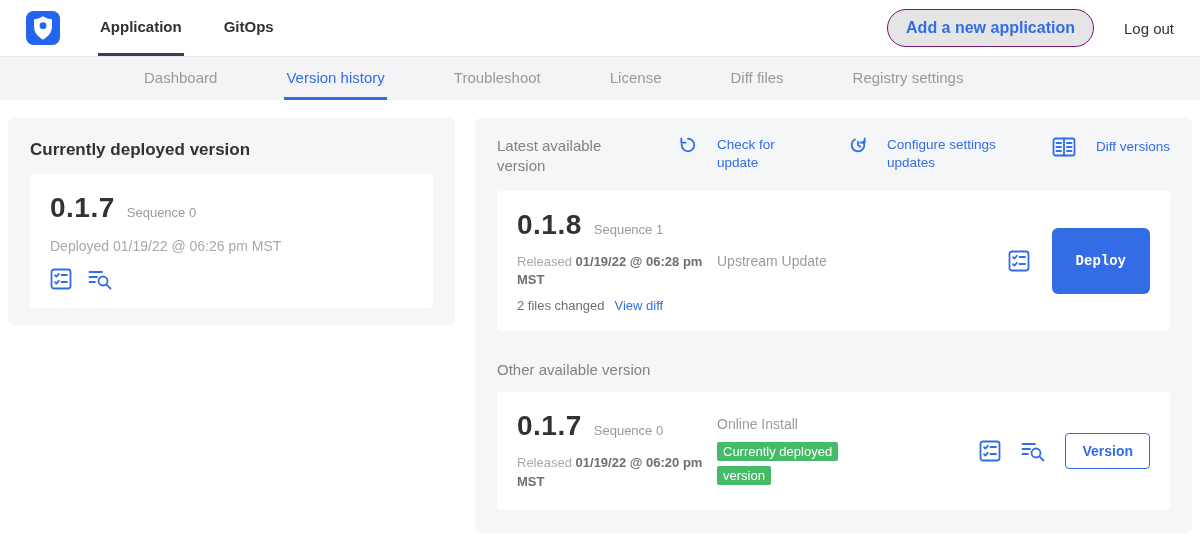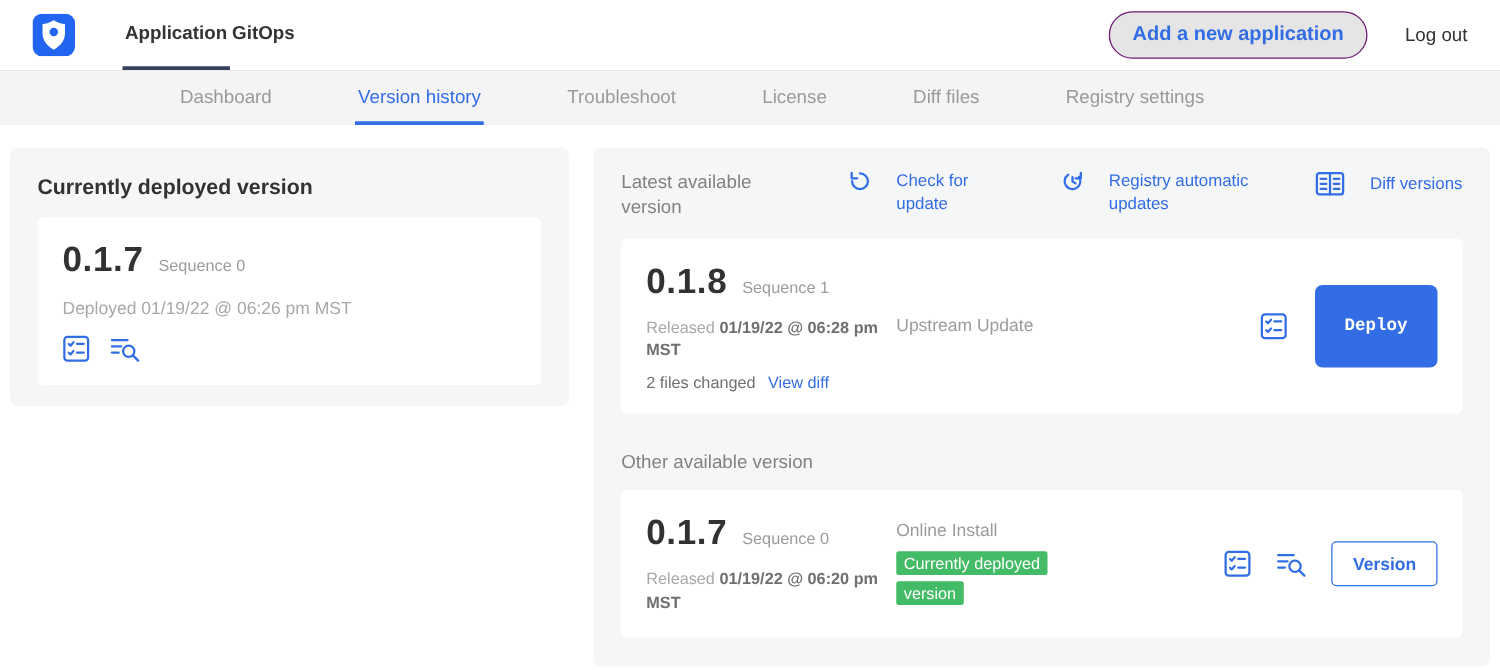--- a/index.html
+++ b/index.html
@@ -3,21 +3,21 @@
 <meta charset="utf-8">
 <style>
   * { box-sizing: border-box; margin: 0; padding: 0; }
   html,body { width:1200px; height:536px; background:#fff; overflow:hidden;
     font-family:"Liberation Sans","DejaVu Sans",sans-serif; color:#323232; }
   .page { position:relative; width:1200px; height:536px; }
 
   
   .navbar { height:57px; border-bottom:1px solid #e8e8e8; display:flex; align-items:stretch; padding:0 26px; background:#fff; }
   .logo-wrap { display:flex; align-items:center; margin-right:38px; }
-  .nav-tabs { display:flex; align-items:stretch; }
+  .nav-tabs { display:flex; align-items:stretch; gap:38px; }
   .nav-tab { display:flex; align-items:center; font-size:15px; font-weight:600; color:#323232; cursor:pointer; border-bottom:3px solid transparent; padding:0 2px; }
   .nav-tab.active { border-bottom-color:#36415e; }
   .nav-right { margin-left:auto; display:flex; align-items:center; gap:30px; }
   .add-app-btn { border:1px solid #701a75; color:#326de6; background:#e5e5e5; font-weight:700; font-size:16px; padding:9px 18px; border-radius:19px; cursor:pointer; font-family:inherit; }
   .logout { font-size:15px; color:#323232; cursor:pointer; }
 
   
   .subnav { height:43px; background:#f4f4f6; display:flex; align-items:stretch; padding-left:142px; gap:65px; }
   .subnav-item { display:flex; align-items:center; font-size:15px; color:#9a9a9a; cursor:pointer; border-bottom:3px solid transparent; padding:0 2px; }
   .subnav-item.active { color:#326de6; border-bottom-color:#326de6; }
@@ -153,21 +153,21 @@
       </div>
 
       <div class="header-action act-config">
         <span>
           <svg width="18" height="18" viewBox="0 0 20 20" fill="none" stroke="#326de6" stroke-width="2" stroke-linecap="round" stroke-linejoin="round">
             <circle cx="10" cy="10" r="7" stroke-dasharray="33 11" transform="rotate(-35 10 10)"></circle>
             <path d="M17.4 2.6v4.8h-4.8"></path>
             <path d="M10 6.4v3.8l2.7 1.7"></path>
           </svg>
         </span>
-        <span class="txt">Registry automatic updates</span>
+        <span class="txt">Configure settings updates</span>
       </div>
 
       <div class="header-action act-diff">
         <span>
           <svg width="24" height="22" viewBox="0 0 24 22" fill="none" stroke="#326de6" stroke-width="1.8" stroke-linecap="round" stroke-linejoin="round">
             <rect x="1.5" y="2.5" width="21" height="17" rx="2"></rect>
             <line x1="12" y1="2.5" x2="12" y2="19.5"></line>
             <line x1="4.5" y1="7" x2="9" y2="7"></line>
               <line x1="4.5" y1="11" x2="9" y2="11"></line>
               <line x1="4.5" y1="15" x2="9" y2="15"></line>

